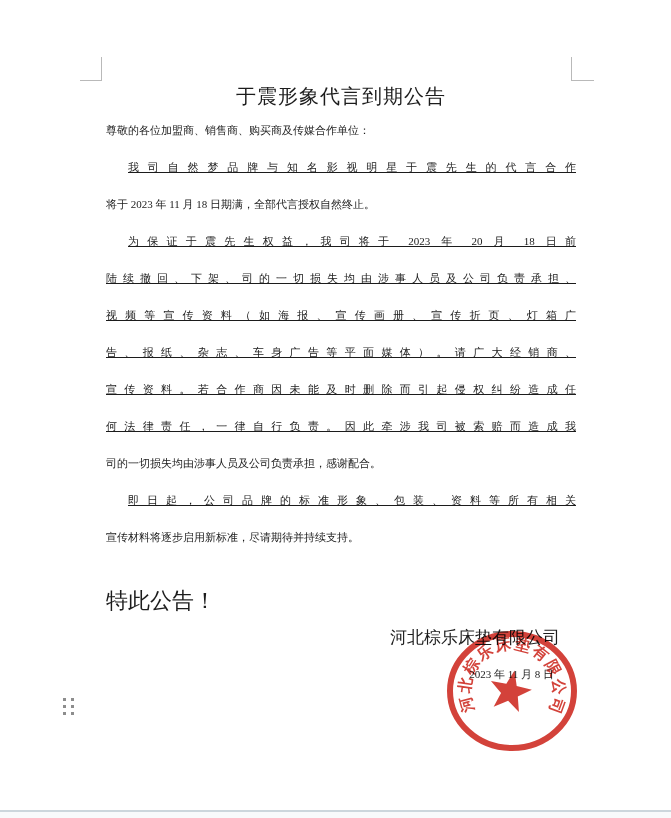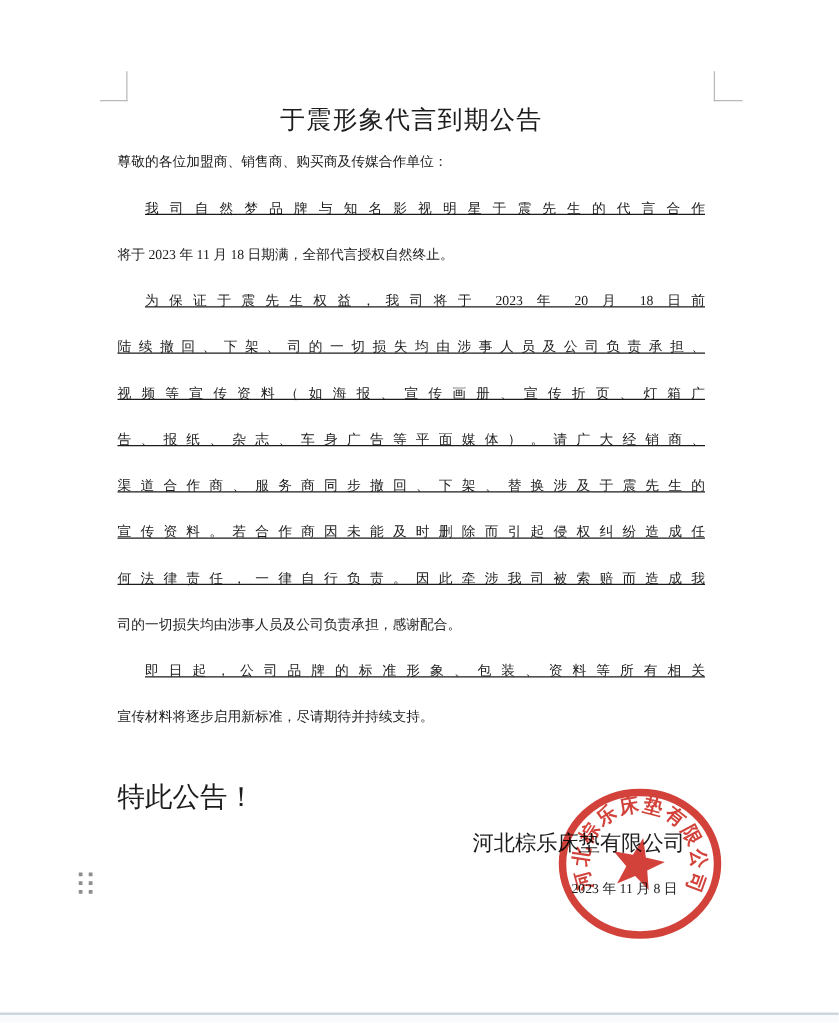--- a/index.html
+++ b/index.html
@@ -10,21 +10,21 @@
     overflow: hidden;
     font-family: "Liberation Serif", "DejaVu Serif", serif;
     color: #1c1c1c;
   }
   
   .crop-mark { position: absolute; width: 21px; height: 23px; top: 57px; }
   .crop-mark.left  { left: 80px;  border-right: 1px solid #b9b9b9; border-bottom: 1px solid #b9b9b9; }
   .crop-mark.right { left: 571px; width: 22px; border-left: 1px solid #b9b9b9; border-bottom: 1px solid #b9b9b9; }
 
   
-  .text-area { position: absolute; left: 94px; top: 80px; width: 470px; }
+  .text-area { position: absolute; left: 106px; top: 80px; width: 470px; }
   .doc-title {
     font-size: 20px; line-height: 32px; text-align: center;
     letter-spacing: 1px;
   }
   .line {
     font-size: 11px; line-height: 37px; white-space: nowrap;
   }
   .line.just { white-space: normal; text-align: justify; text-align-last: justify; text-decoration: underline; }
   .closing { font-size: 22px; line-height: 37px; margin-top: 26px; }
   .sig-company { font-size: 17px; line-height: 37px; text-align: right; padding-right: 16px; }
@@ -63,21 +63,20 @@
 <div class="text-area">
   <div class="doc-title">于震形象代言到期公告</div>
   <div>
       <div class="line">尊敬的各位加盟商、销售商、购买商及传媒合作单位：</div>
       <div class="line just" style="text-indent: 2em;">我司自然梦品牌与知名影视明星于震先生的代言合作</div>
       <div class="line">将于 2023 年 11 月 18 日期满，全部代言授权自然终止。</div>
       <div class="line just" style="text-indent: 2em;">为保证于震先生权益，我司将于 2023 年 20 月 18 日前</div>
       <div class="line just">陆续撤回、下架、司的一切损失均由涉事人员及公司负责承担、</div>
       <div class="line just">视频等宣传资料（如海报、宣传画册、宣传折页、灯箱广</div>
       <div class="line just">告、报纸、杂志、车身广告等平面媒体）。请广大经销商、</div>
-      <div class="line just">渠道合作商、服务商同步撤回、下架、替换涉及于震先生的</div>
       <div class="line just">宣传资料。若合作商因未能及时删除而引起侵权纠纷造成任</div>
       <div class="line just">何法律责任，一律自行负责。因此牵涉我司被索赔而造成我</div>
       <div class="line">司的一切损失均由涉事人员及公司负责承担，感谢配合。</div>
       <div class="line just" style="text-indent: 2em;">即日起，公司品牌的标准形象、包装、资料等所有相关</div>
       <div class="line">宣传材料将逐步启用新标准，尽请期待并持续支持。</div>
     </div>
   <div class="closing">特此公告！</div>
   <div class="sig-company">河北棕乐床垫有限公司</div>
   <div class="sig-date">2023 年 11 月 8 日</div>
 </div>

